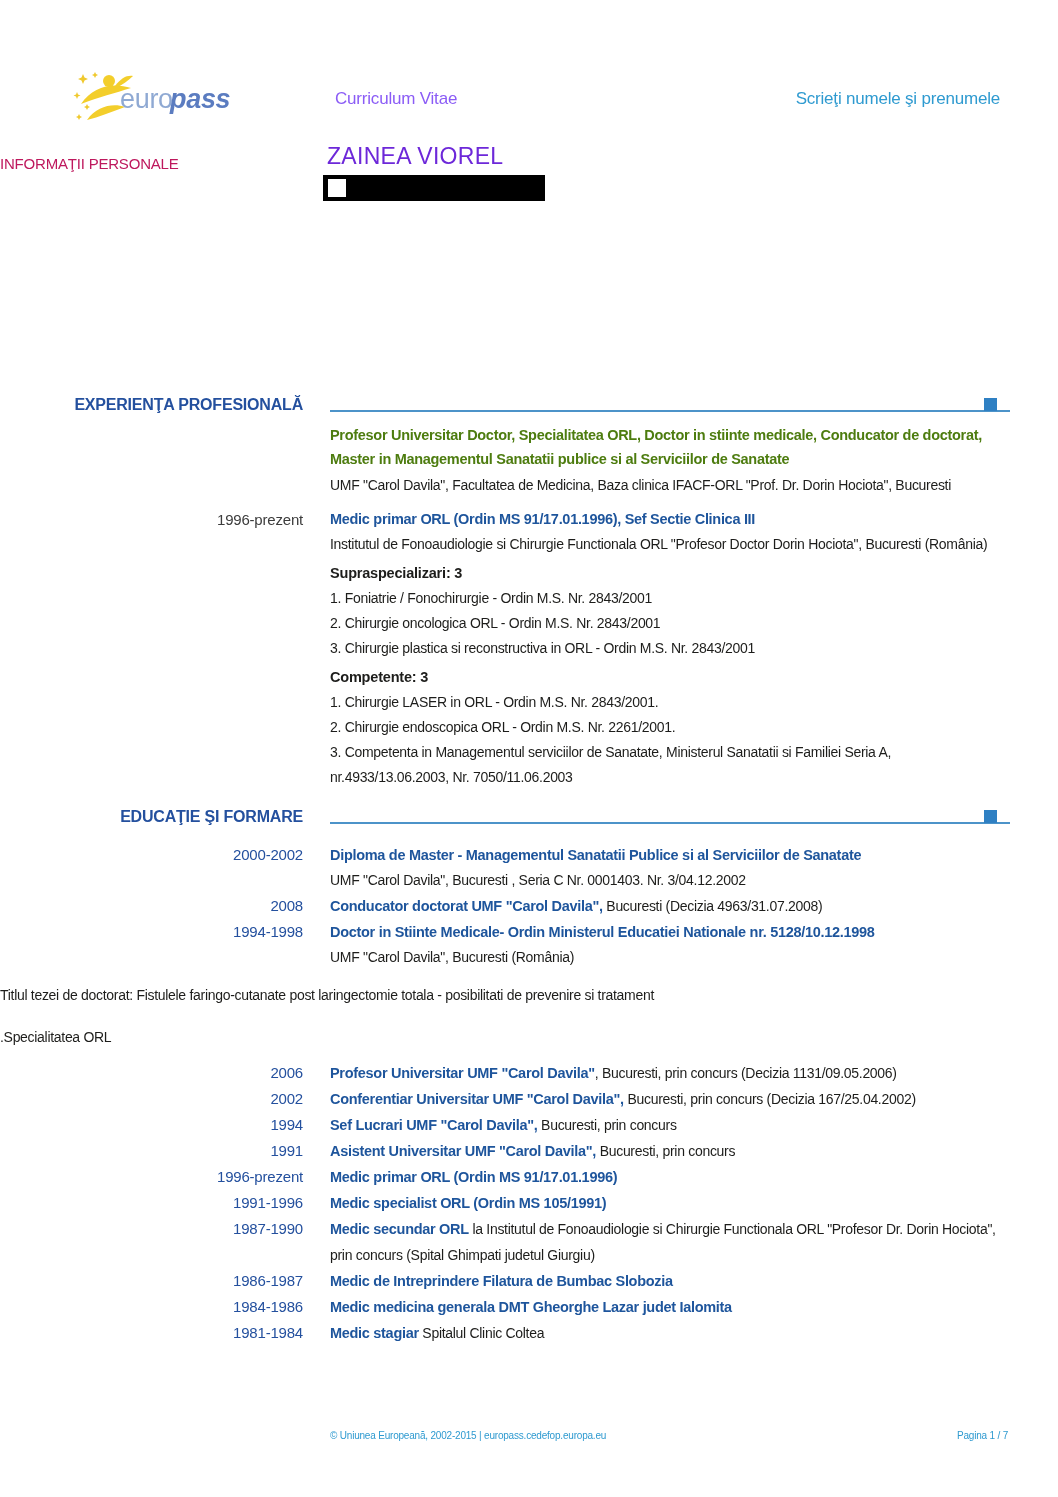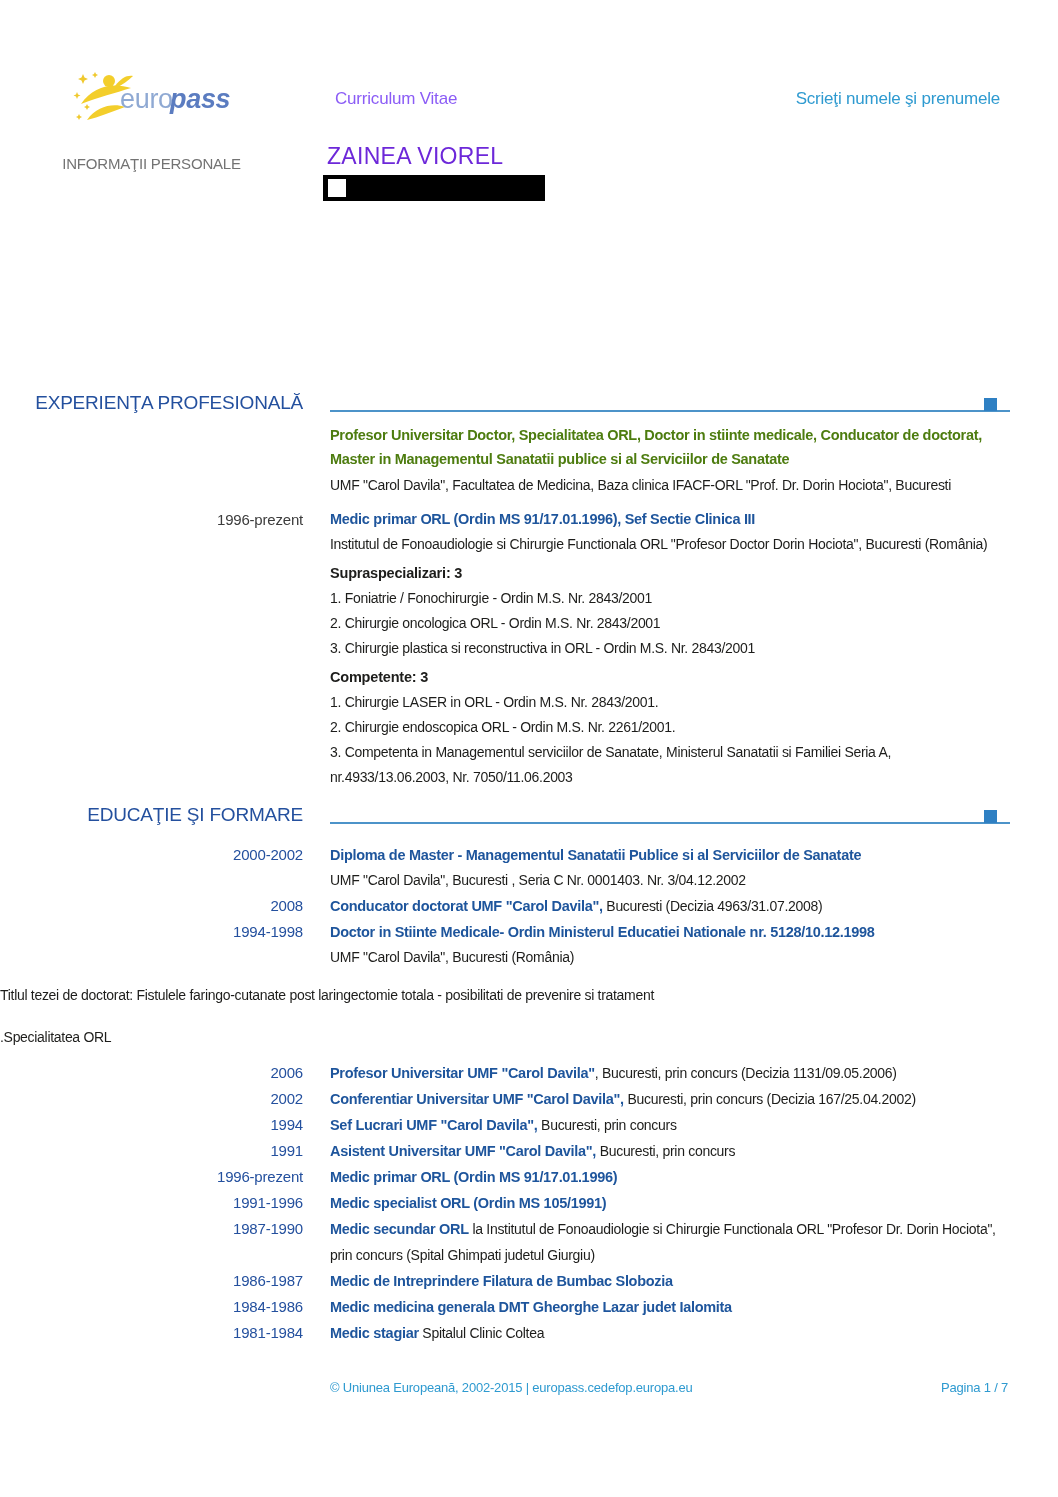--- a/index.html
+++ b/index.html
@@ -8,31 +8,31 @@
     background:#ffffff; overflow:hidden;
     font-family:"Liberation Sans", sans-serif;
     font-size:14px; letter-spacing:-0.3px; color:#1d1d1b;
   }
   
   .logo { position:absolute; top:70px; left:73px; width:175px; height:58px; }
   .doc-type { position:absolute; top:89px; left:335px; font-size:17px; letter-spacing:-0.2px; color:#8b5cf6; }
   .name-hint { position:absolute; top:89px; right:58px; font-size:17px; letter-spacing:-0.2px; color:#2e9ad0; }
 
   
-  .personal-label { position:absolute; top:155px; left:0; width:303px; text-align:center;
-                    color:#737373; font-size:15px; letter-spacing:-0.2px; }
+  .personal-label { position:absolute; top:155px; left:0; width:303px; text-align:left;
+                    color:#be185d; font-size:15px; letter-spacing:-0.2px; }
   .person-name { position:absolute; top:143px; left:327px; font-size:23px; letter-spacing:0.3px; color:#6d28d9; }
   .redact { position:absolute; top:175px; left:323px; width:222px; height:26px; background:#000; }
   .redact .wsq { position:absolute; left:5px; top:4px; width:18px; height:18px; background:#fff; }
 
   
   .content { position:absolute; top:396px; left:0; width:100%; }
   .sechead { display:flex; align-items:flex-end; height:18px; }
   .sechead .seclbl { width:303px; flex-shrink:0; text-align:right;
-                     color:#24509e; font-size:19px; letter-spacing:-0.2px; }
+                     color:#24509e; font-size:16px; letter-spacing:-0.2px;font-weight:bold; }
   .rule { flex:1; margin-left:27px; margin-right:48px; position:relative; height:18px; }
   .rule .line { position:absolute; left:0; right:0; bottom:2px; height:2px; background:#4c93c9; }
   .rule .sq { position:absolute; right:13px; bottom:3px; width:13px; height:13px; background:#2f80c3; }
 
   .ind { margin-left:330px; padding-right:48px; line-height:25px; }
   .headline { margin:9px 0 0 330px; max-width:655px; line-height:24px;
               font-weight:bold; font-size:14.5px; color:#4d7c0f; }
   .employer { margin:2px 0 0 330px; max-width:650px; line-height:24px; }
 
   .row { display:flex; line-height:26px; }
@@ -42,23 +42,23 @@
   .role-row { margin-top:10px; line-height:25px; }
   .b { font-weight:bold; color:#1e559c; font-size:14.5px; }
   .institution { max-width:680px; line-height:25px; }
   .subhead { font-weight:bold; margin-top:4px; font-size:14.5px; letter-spacing:-0.2px; }
   .item { line-height:25px; }
   .edu-rows { margin-top:16px; }
   .edu-head { margin-top:18px; }
   .note-spread { line-height:42px; margin:4px 0 2px 0; max-width:690px; }
 
   
-  .footer { position:absolute; top:1380px; left:330px; right:50px;
+  .footer { position:absolute; top:1430px; left:330px; right:50px;
             display:flex; justify-content:space-between;
-            color:#2e9ad0; font-size:13px; letter-spacing:-0.2px; }
+            color:#2e9ad0; font-size:10px; letter-spacing:-0.2px; }
 </style>
 </head>
 <body>
 
 <div class="page">
 
   <div class="logo">
     <svg width="175" height="58" viewBox="0 0 175 58">
 
       <g fill="#f0c92e">

